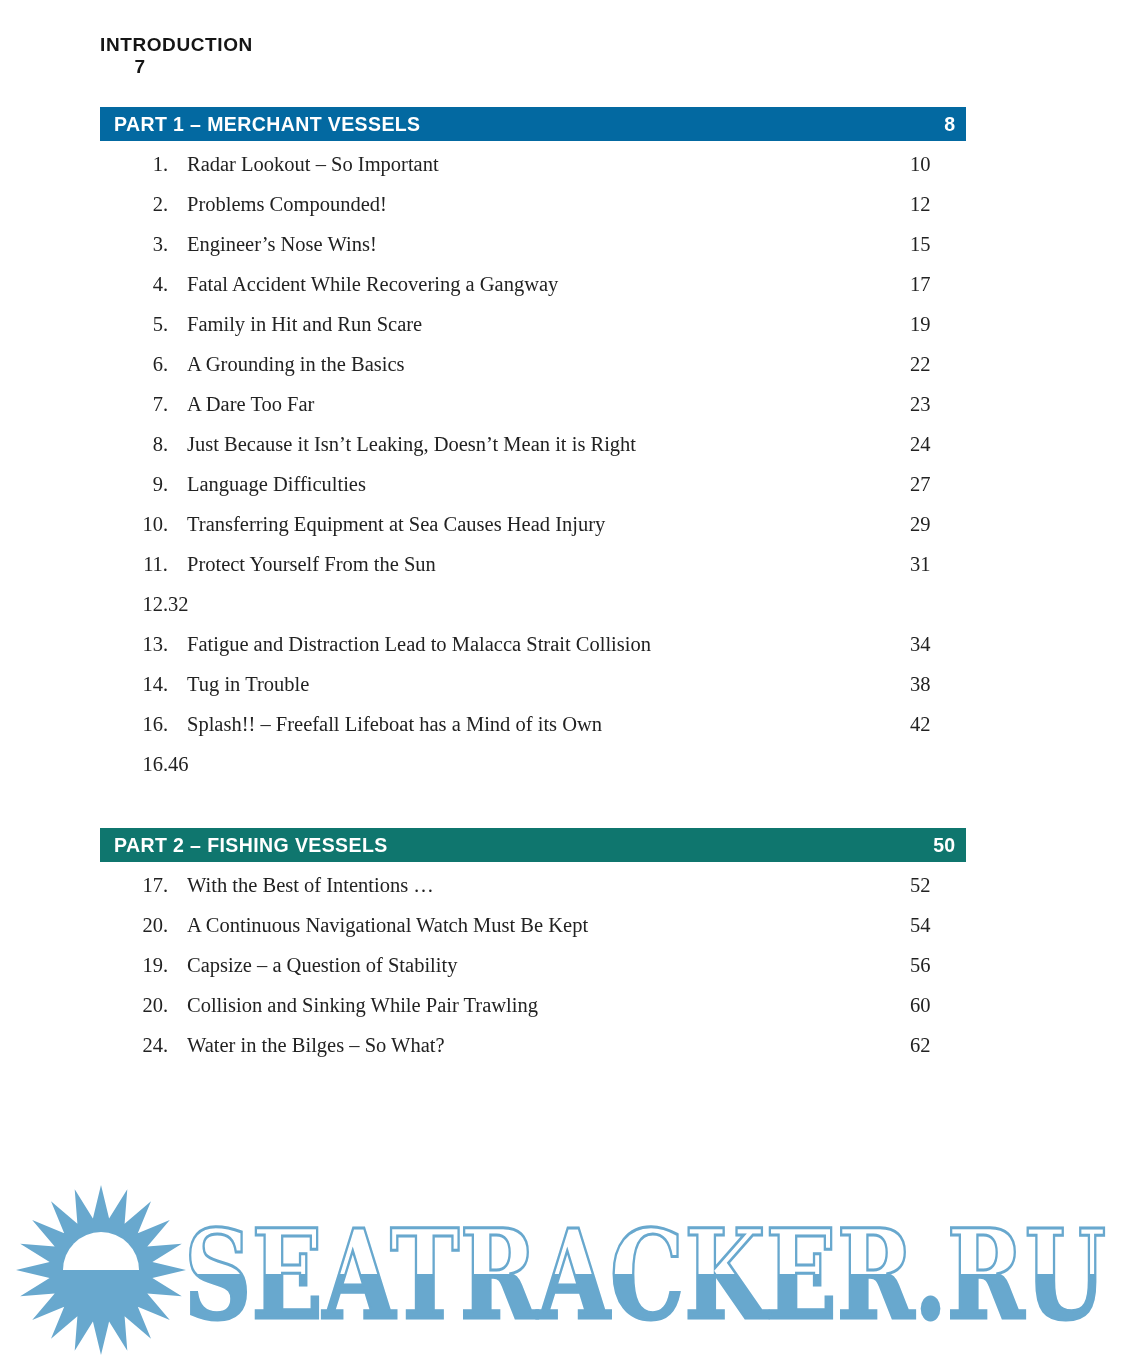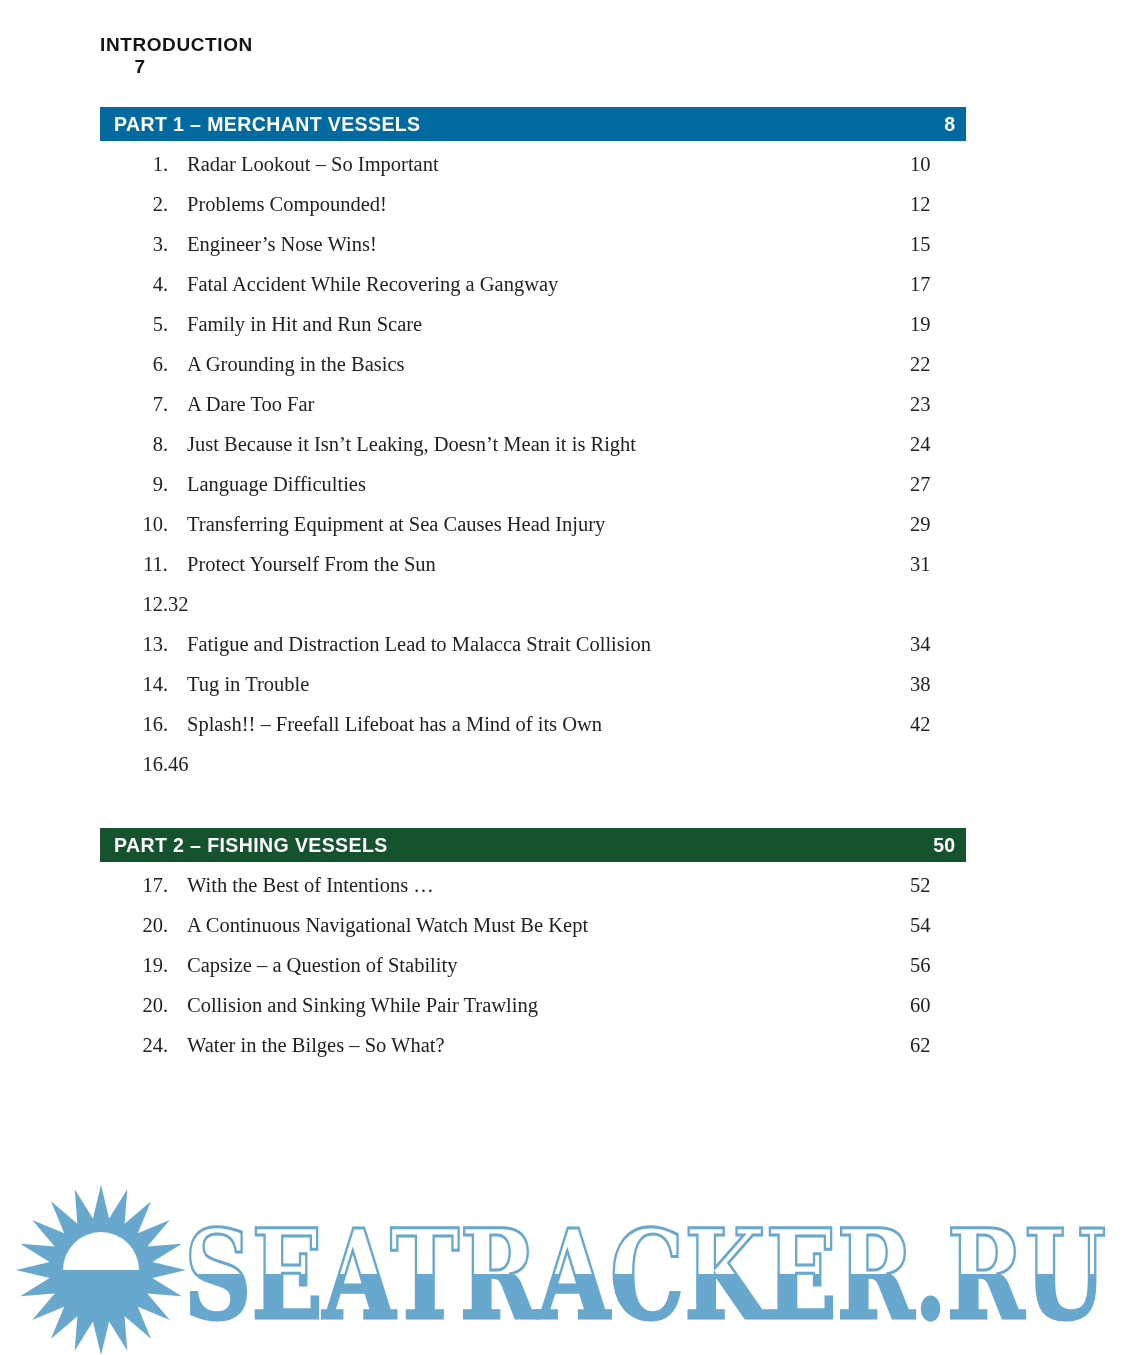--- a/index.html
+++ b/index.html
@@ -174,21 +174,21 @@
         <span class="entry-num">16.</span>
         <span class="entry-title">Splash!! – Freefall Lifeboat has a Mind of its Own</span>
         <span class="entry-page">42</span>
       </div>
       <div class="entry-row">
         <span class="entry-num">16.</span>
         <span class="entry-page">46</span>
       </div>
     </div>
 
-  <div class="section-bar second" style="background: #14532d;">
+  <div class="section-bar second" style="background: #0f766e;">
     <span>PART 2 – FISHING VESSELS</span>
     <span class="bar-page">50</span>
   </div>
   <div class="entries">
       <div class="entry-row">
         <span class="entry-num">17.</span>
         <span class="entry-title">With the Best of Intentions …</span>
         <span class="entry-page">52</span>
       </div>
       <div class="entry-row">

